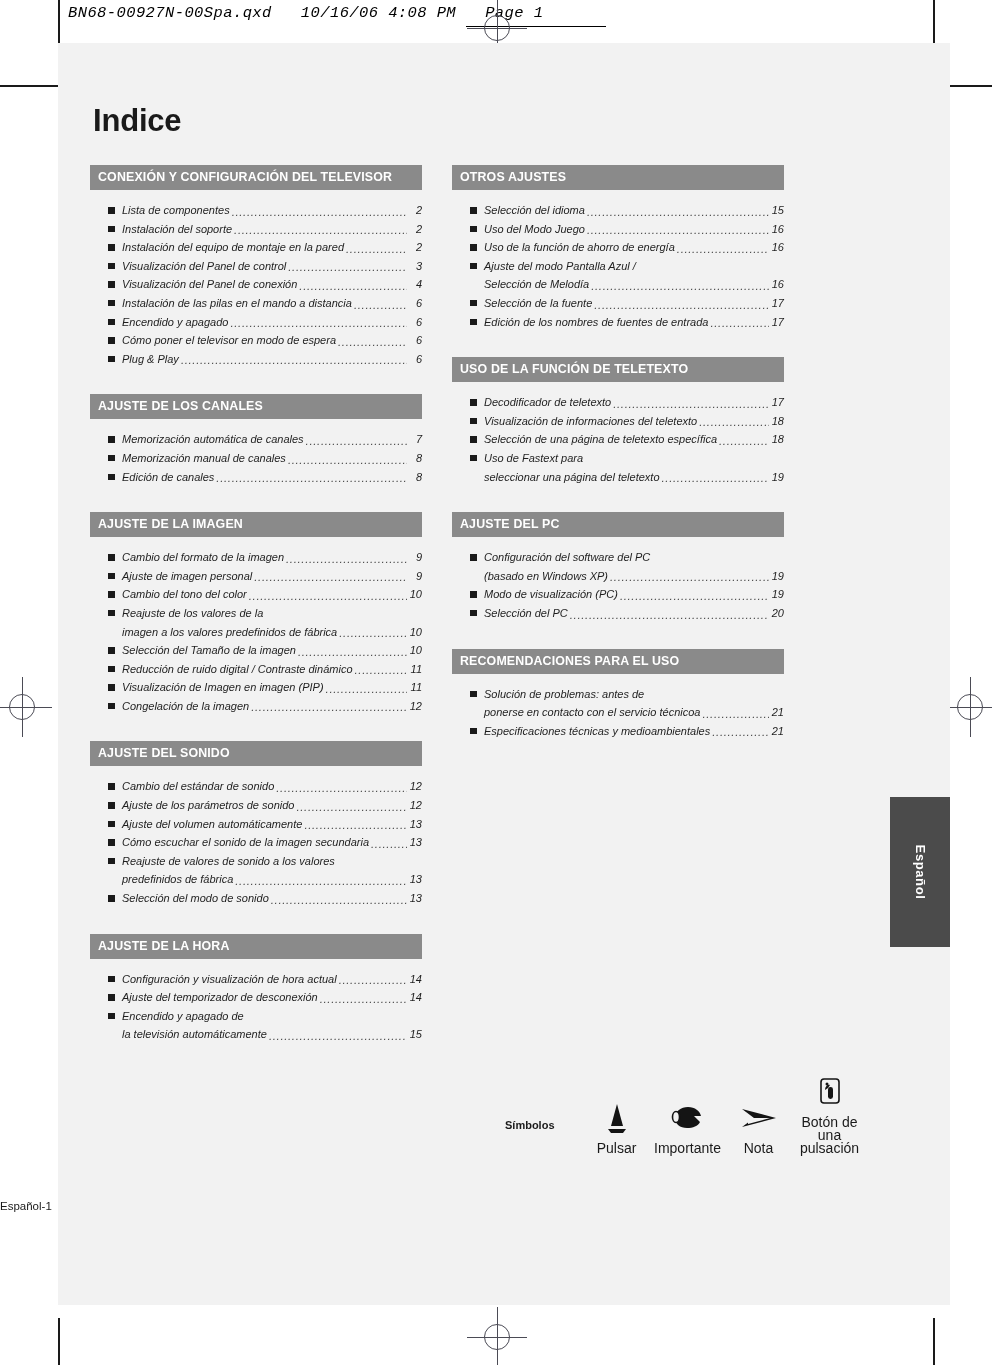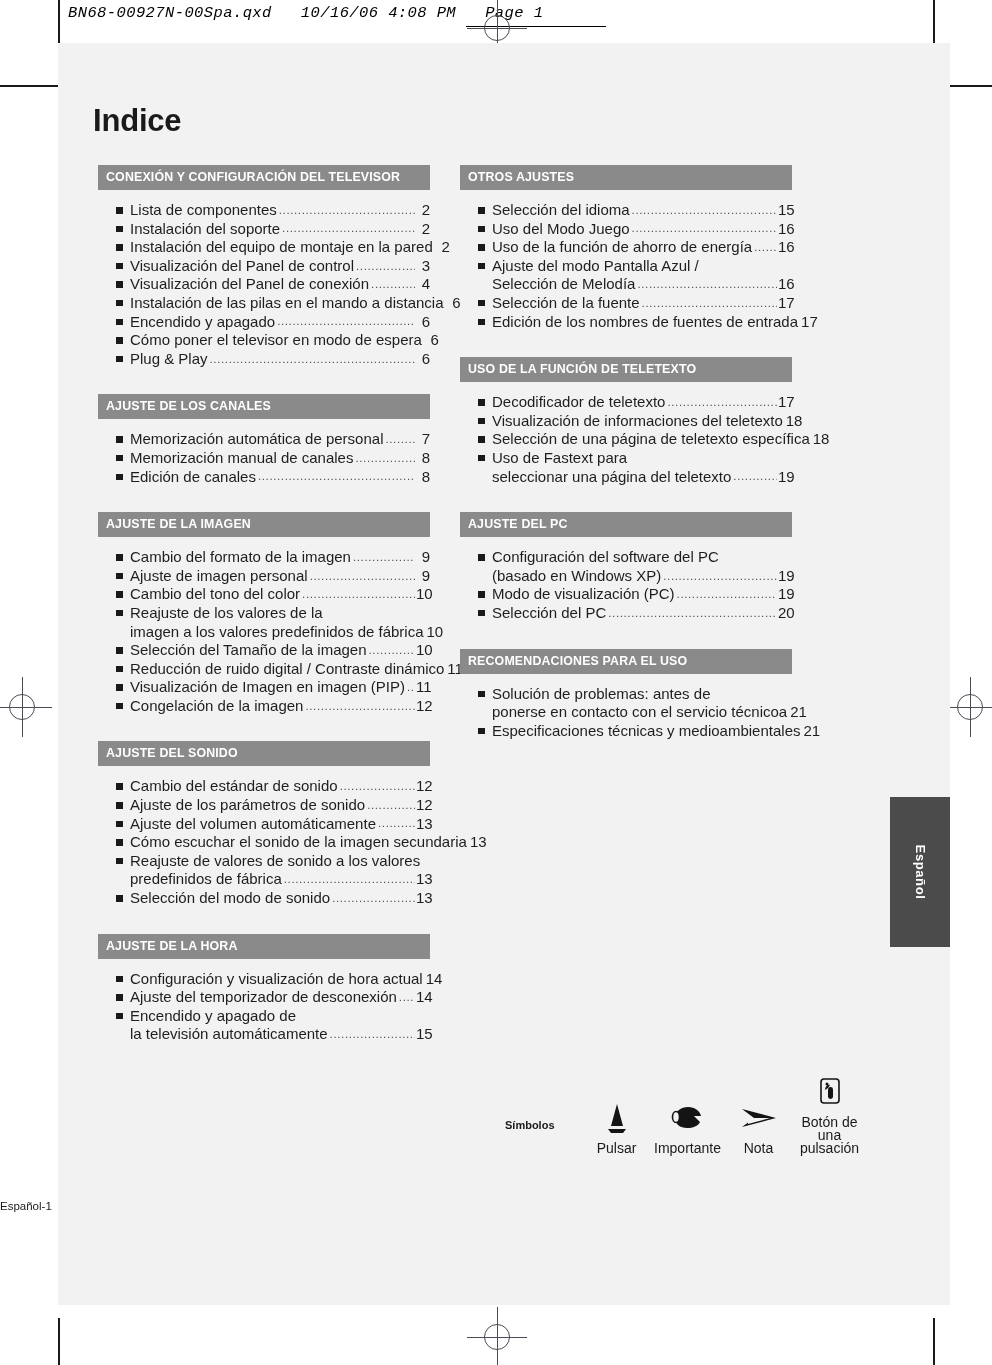--- a/index.html
+++ b/index.html
@@ -89,21 +89,20 @@
     font-weight: bold;
     color: #1a1a1a;
     letter-spacing: -0.2px;
   }
 
   
   .col {
     position: absolute;
     top: 165px;
     width: 332px;
-    margin-left: 8px;
   }
   .col-left  { left: 90px; }
   .col-right { left: 452px; }
 
   .section { margin-bottom: 0; }
 
   .section-bar {
     background: #8a8a8a;
     color: #ffffff;
     font-size: 12.4px;
@@ -117,26 +116,27 @@
     overflow: hidden;
   }
 
   .entries {
     padding: 11px 0 0 0;
   }
 
   .entry {
     position: relative;
     display: flex;
-    align-items: center;
-    font-size: 15px;
+    align-items: flex-end;
+    font-size: 11px;
     color: #1e1e1e;
     line-height: 18.6px;
     padding-left: 32px;
     min-height: 18.6px;
+    font-style: italic;
   }
   .entry + .entry { margin-top: 0px; }
 
   .entry .bullet {
     position: absolute;
     left: 18px;
     top: 6px;
     width: 6.5px;
     height: 6.5px;
     background: #1a1a1a;
@@ -332,21 +332,21 @@
           <span class="pgnum">6</span>
         </div>
       </div>
     </div>
     <div class="gap-md"></div>
     <div class="section">
       <div class="section-bar">AJUSTE DE LOS CANALES</div>
       <div class="entries">
         <div class="entry">
           <span class="bullet"></span>
-          <span class="etext">Memorización automática de personal</span>
+          <span class="etext">Memorización automática de canales</span>
           <span class="leader"></span>
           <span class="pgnum">7</span>
         </div>
         <div class="entry">
           <span class="bullet"></span>
           <span class="etext">Memorización manual de canales</span>
           <span class="leader"></span>
           <span class="pgnum">8</span>
         </div>
         <div class="entry">

